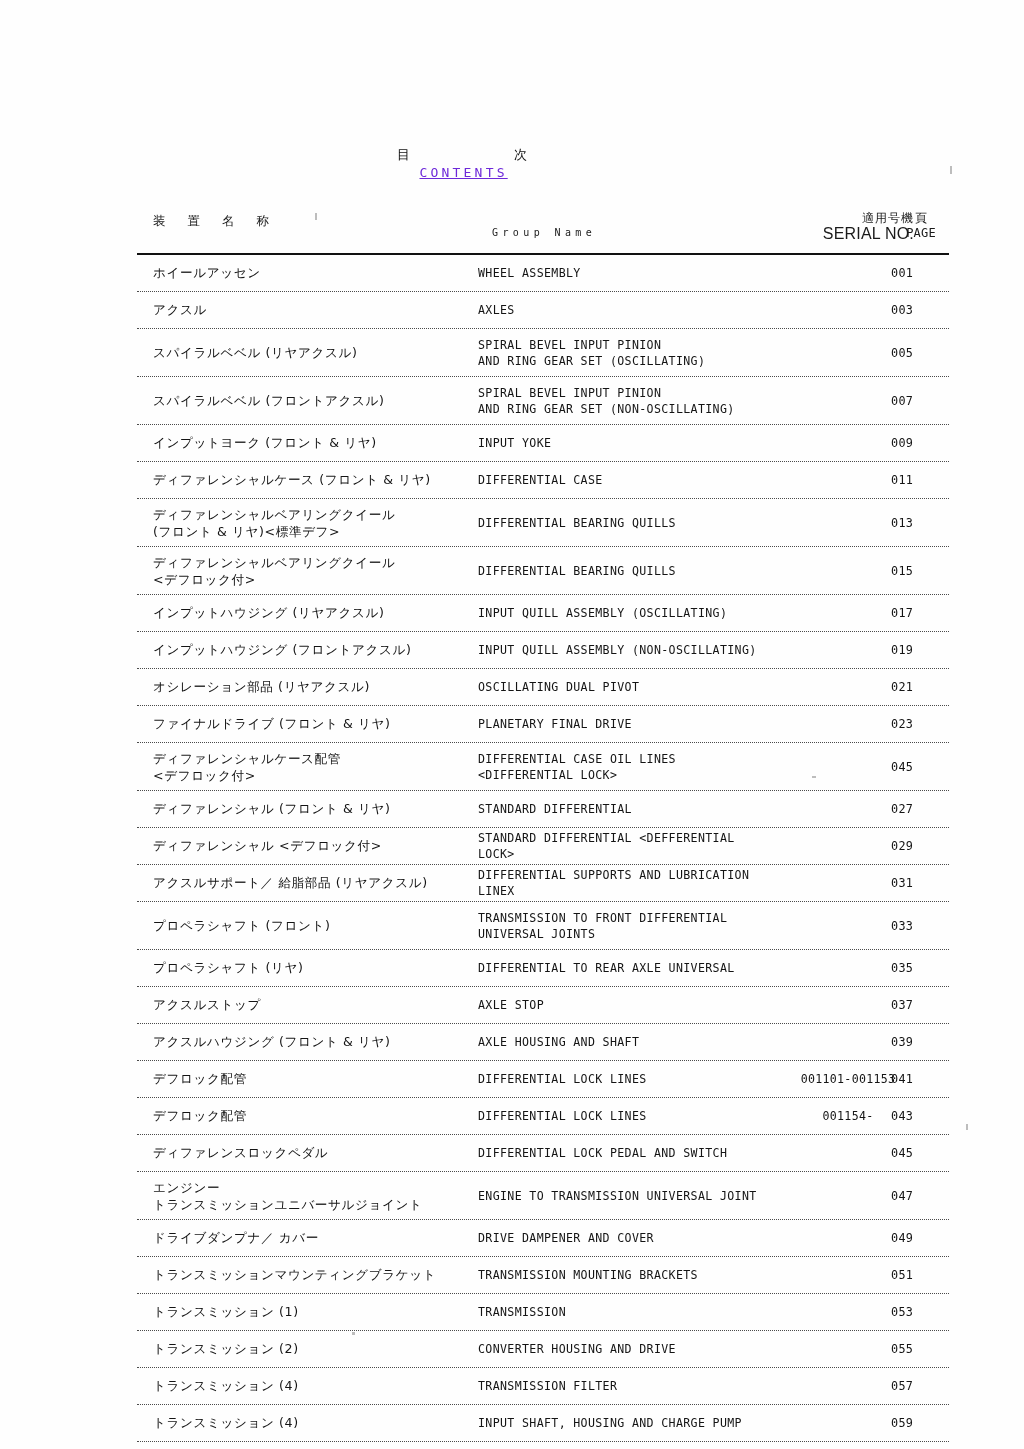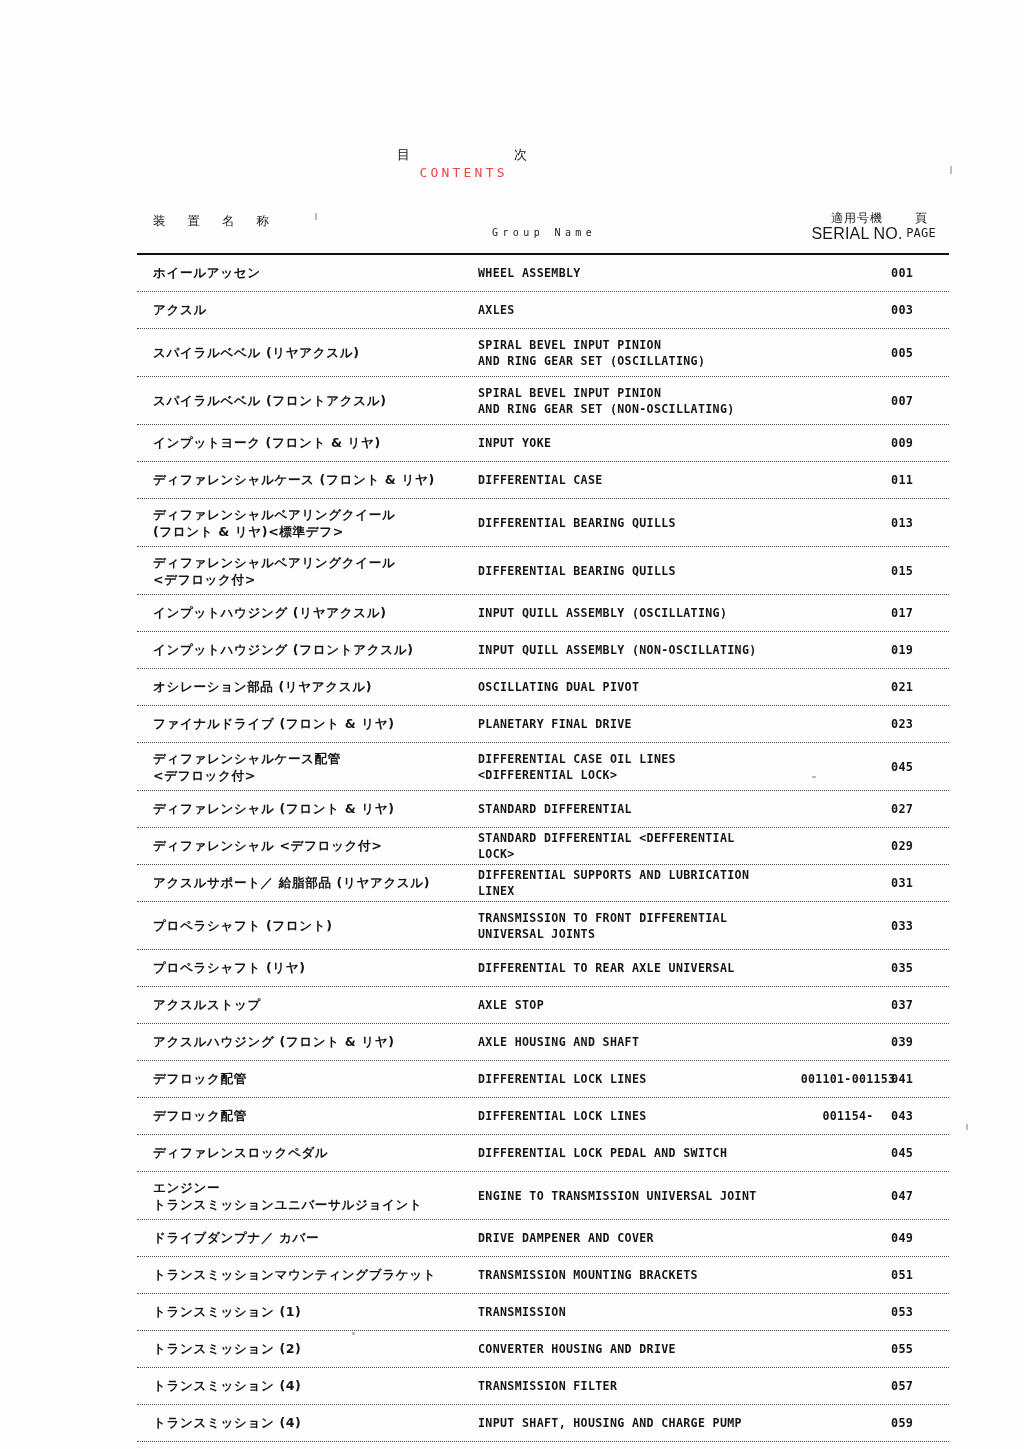--- a/index.html
+++ b/index.html
@@ -35,24 +35,25 @@
     letter-spacing: 26px;
     text-indent: 26px;
     color: #111;
     line-height: 17px;
     font-family: "DejaVu Sans", "Liberation Sans", sans-serif;
   }
   .title-en {
     font-size: 13px;
     letter-spacing: 3.2px;
     text-indent: 3.2px;
-    color: #ef4444;
+    color: #6d28d9;
     line-height: 18px;
     margin-top: 1px;
     font-family: "DejaVu Sans Mono", "Liberation Mono", monospace;
+    text-decoration: underline;
   }
 
   
   .table {
     position: absolute;
     left: 137px;
     top: 205px;
     width: 812px;
   }
 
@@ -74,24 +75,24 @@
     left: 355px;
     top: 9px;
     font-size: 10px;
     letter-spacing: 4.4px;
     font-family: "DejaVu Sans Mono", "Liberation Mono", monospace;
     white-space: nowrap;
     margin-top: 13px;
   }
   .h-serial {
     position: absolute;
-    left: 650px;
+    left: 637px;
     top: 5px;
     width: 140px;
-    text-align: center;
+    text-align: right;
     white-space: nowrap;
   }
   .h-serial .jp {
     font-size: 12px;
     letter-spacing: 1px;
     font-family: "DejaVu Sans", "Liberation Sans", sans-serif;
     display: block;
     line-height: 16px;
   }
   .h-serial .en {
@@ -134,21 +135,20 @@
     width: 812px;
   }
 
   .row {
     position: relative;
     border-bottom: 1px dotted #4a4a4a;
     display: flex;
     align-items: center;
     min-height: 37px;
     box-sizing: border-box;
-    font-weight: bold;
   }
   .row.tall { min-height: 48px; }
 
   .c-jp {
     position: absolute;
     left: 16px;
     top: 50%;
     transform: translateY(-50%);
     width: 330px;
     font-size: 12.6px;

